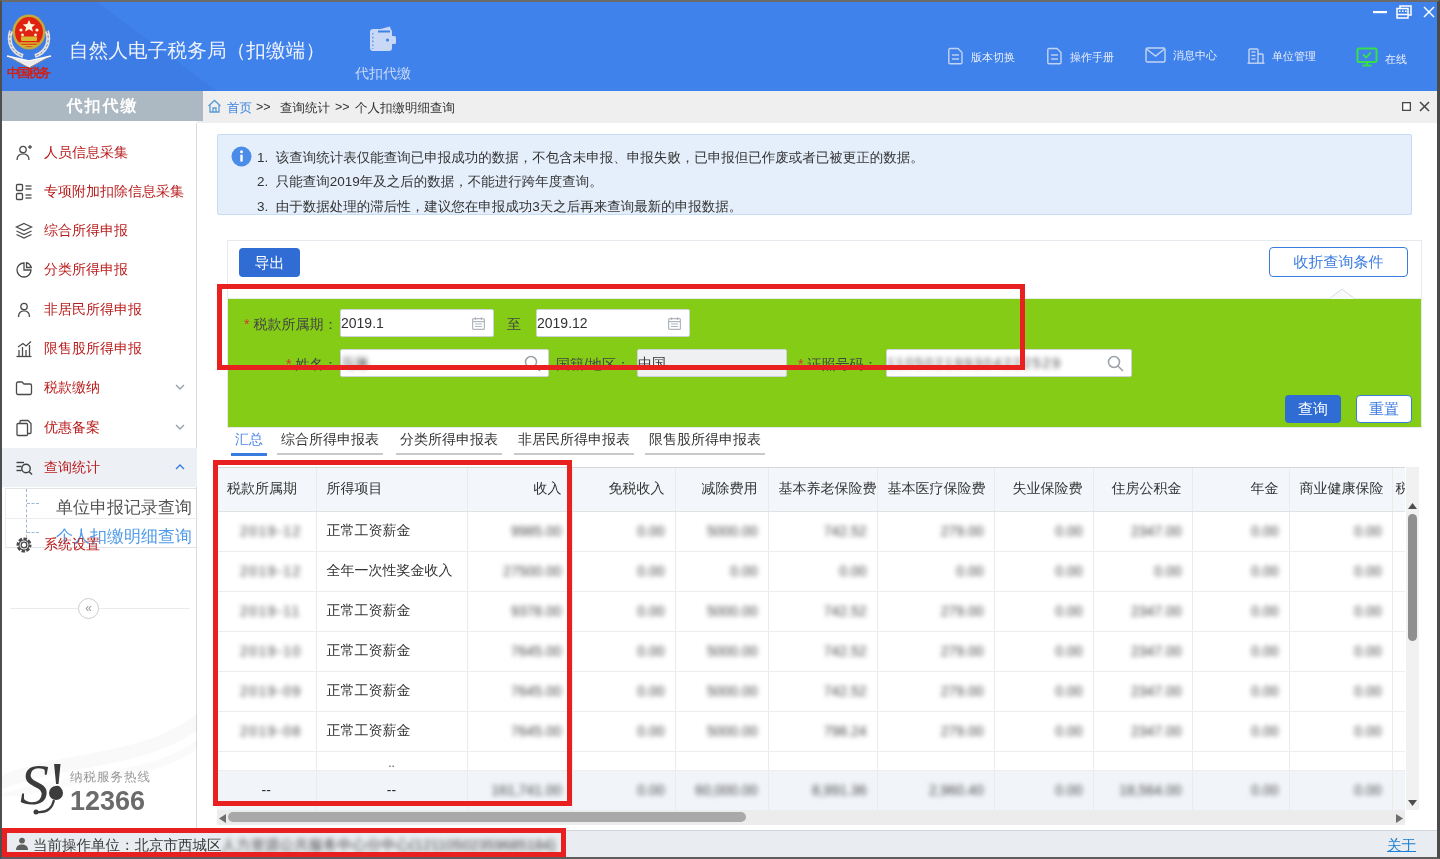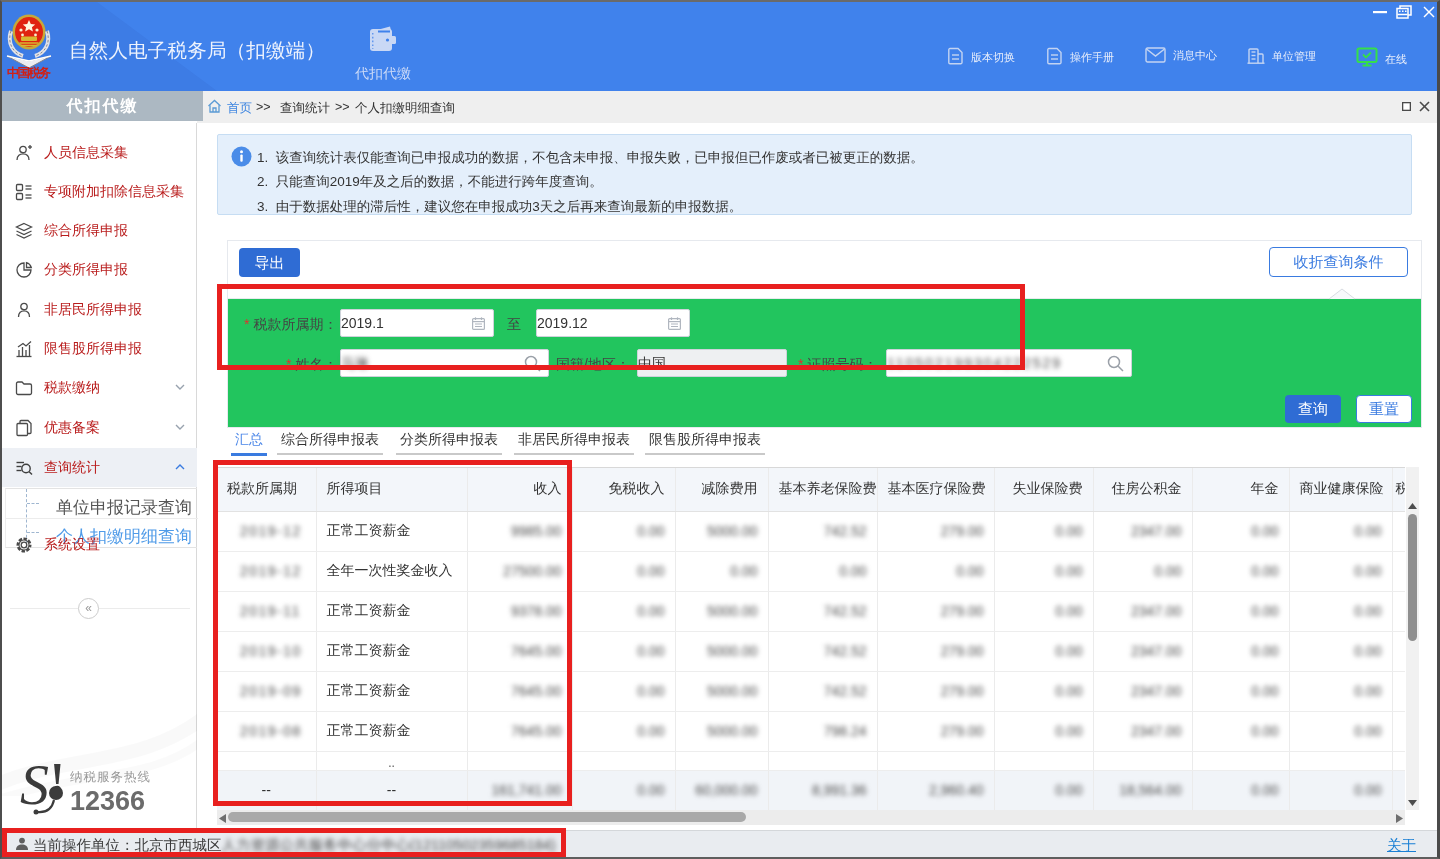--- a/index.html
+++ b/index.html
@@ -26,21 +26,21 @@
 #subbox { position:absolute; left:3px; top:365px; width:192px; height:60px; border-top:1px solid #e3e3e3; border-bottom:1px solid #e3e3e3; border-left:1px solid #ededed; }
 .subitem { position:absolute; left:50px; font-size:17px; }
 
 #crumb { left:197px; top:91px; width:1240px; height:32px; background:#efefef; }
 #crumb .bc { position:absolute; top:9px; font-size:12.5px; color:#333; }
 
 #infobox { left:217px; top:134px; width:1195px; height:81px; background:#e4effb; border:1px solid #c6ddf3; border-radius:2px; }
 #infobox .il { position:absolute; left:39px; font-size:13.5px; color:#333; }
 
 #qpanel { left:227px; top:227px; width:1195px; height:188px; border:1px solid #e6e9ee; background:#fff;margin-top:13px; }
-#qlower { position:absolute; left:0; top:57px; width:1193px; height:129px; background:#22c55e; border-top:1px solid #e8ebee; }
+#qlower { position:absolute; left:0; top:57px; width:1193px; height:129px; background:#84cc16; border-top:1px solid #e8ebee; }
 .btn-blue { position:absolute; background:#2f6cd4; color:#fff; font-size:15px; text-align:center; border-radius:4px; }
 .btn-line { position:absolute; background:#fff; color:#3a7be0; font-size:15px; text-align:center; border:1px solid #3a7be0; border-radius:4px; }
 .flabel { position:absolute; font-size:14px; color:#444; }
 .req:before { content:"*"; color:#e03030; margin-right:4px; }
 .finput { position:absolute; height:28px; background:#fff; border:1px solid #ced3da; border-radius:2px; font-size:14px; color:#333; line-height:26px; }
 .fdis { background:#eef0f2; }
 
 .tb { position:absolute; top:431px; font-size:14px; color:#333; padding:0 4px 4px; border-bottom:2px solid #c9c9c9; }
 .tb.act { color:#4a86e8; border-bottom:3px solid #3a7be0; }
 

